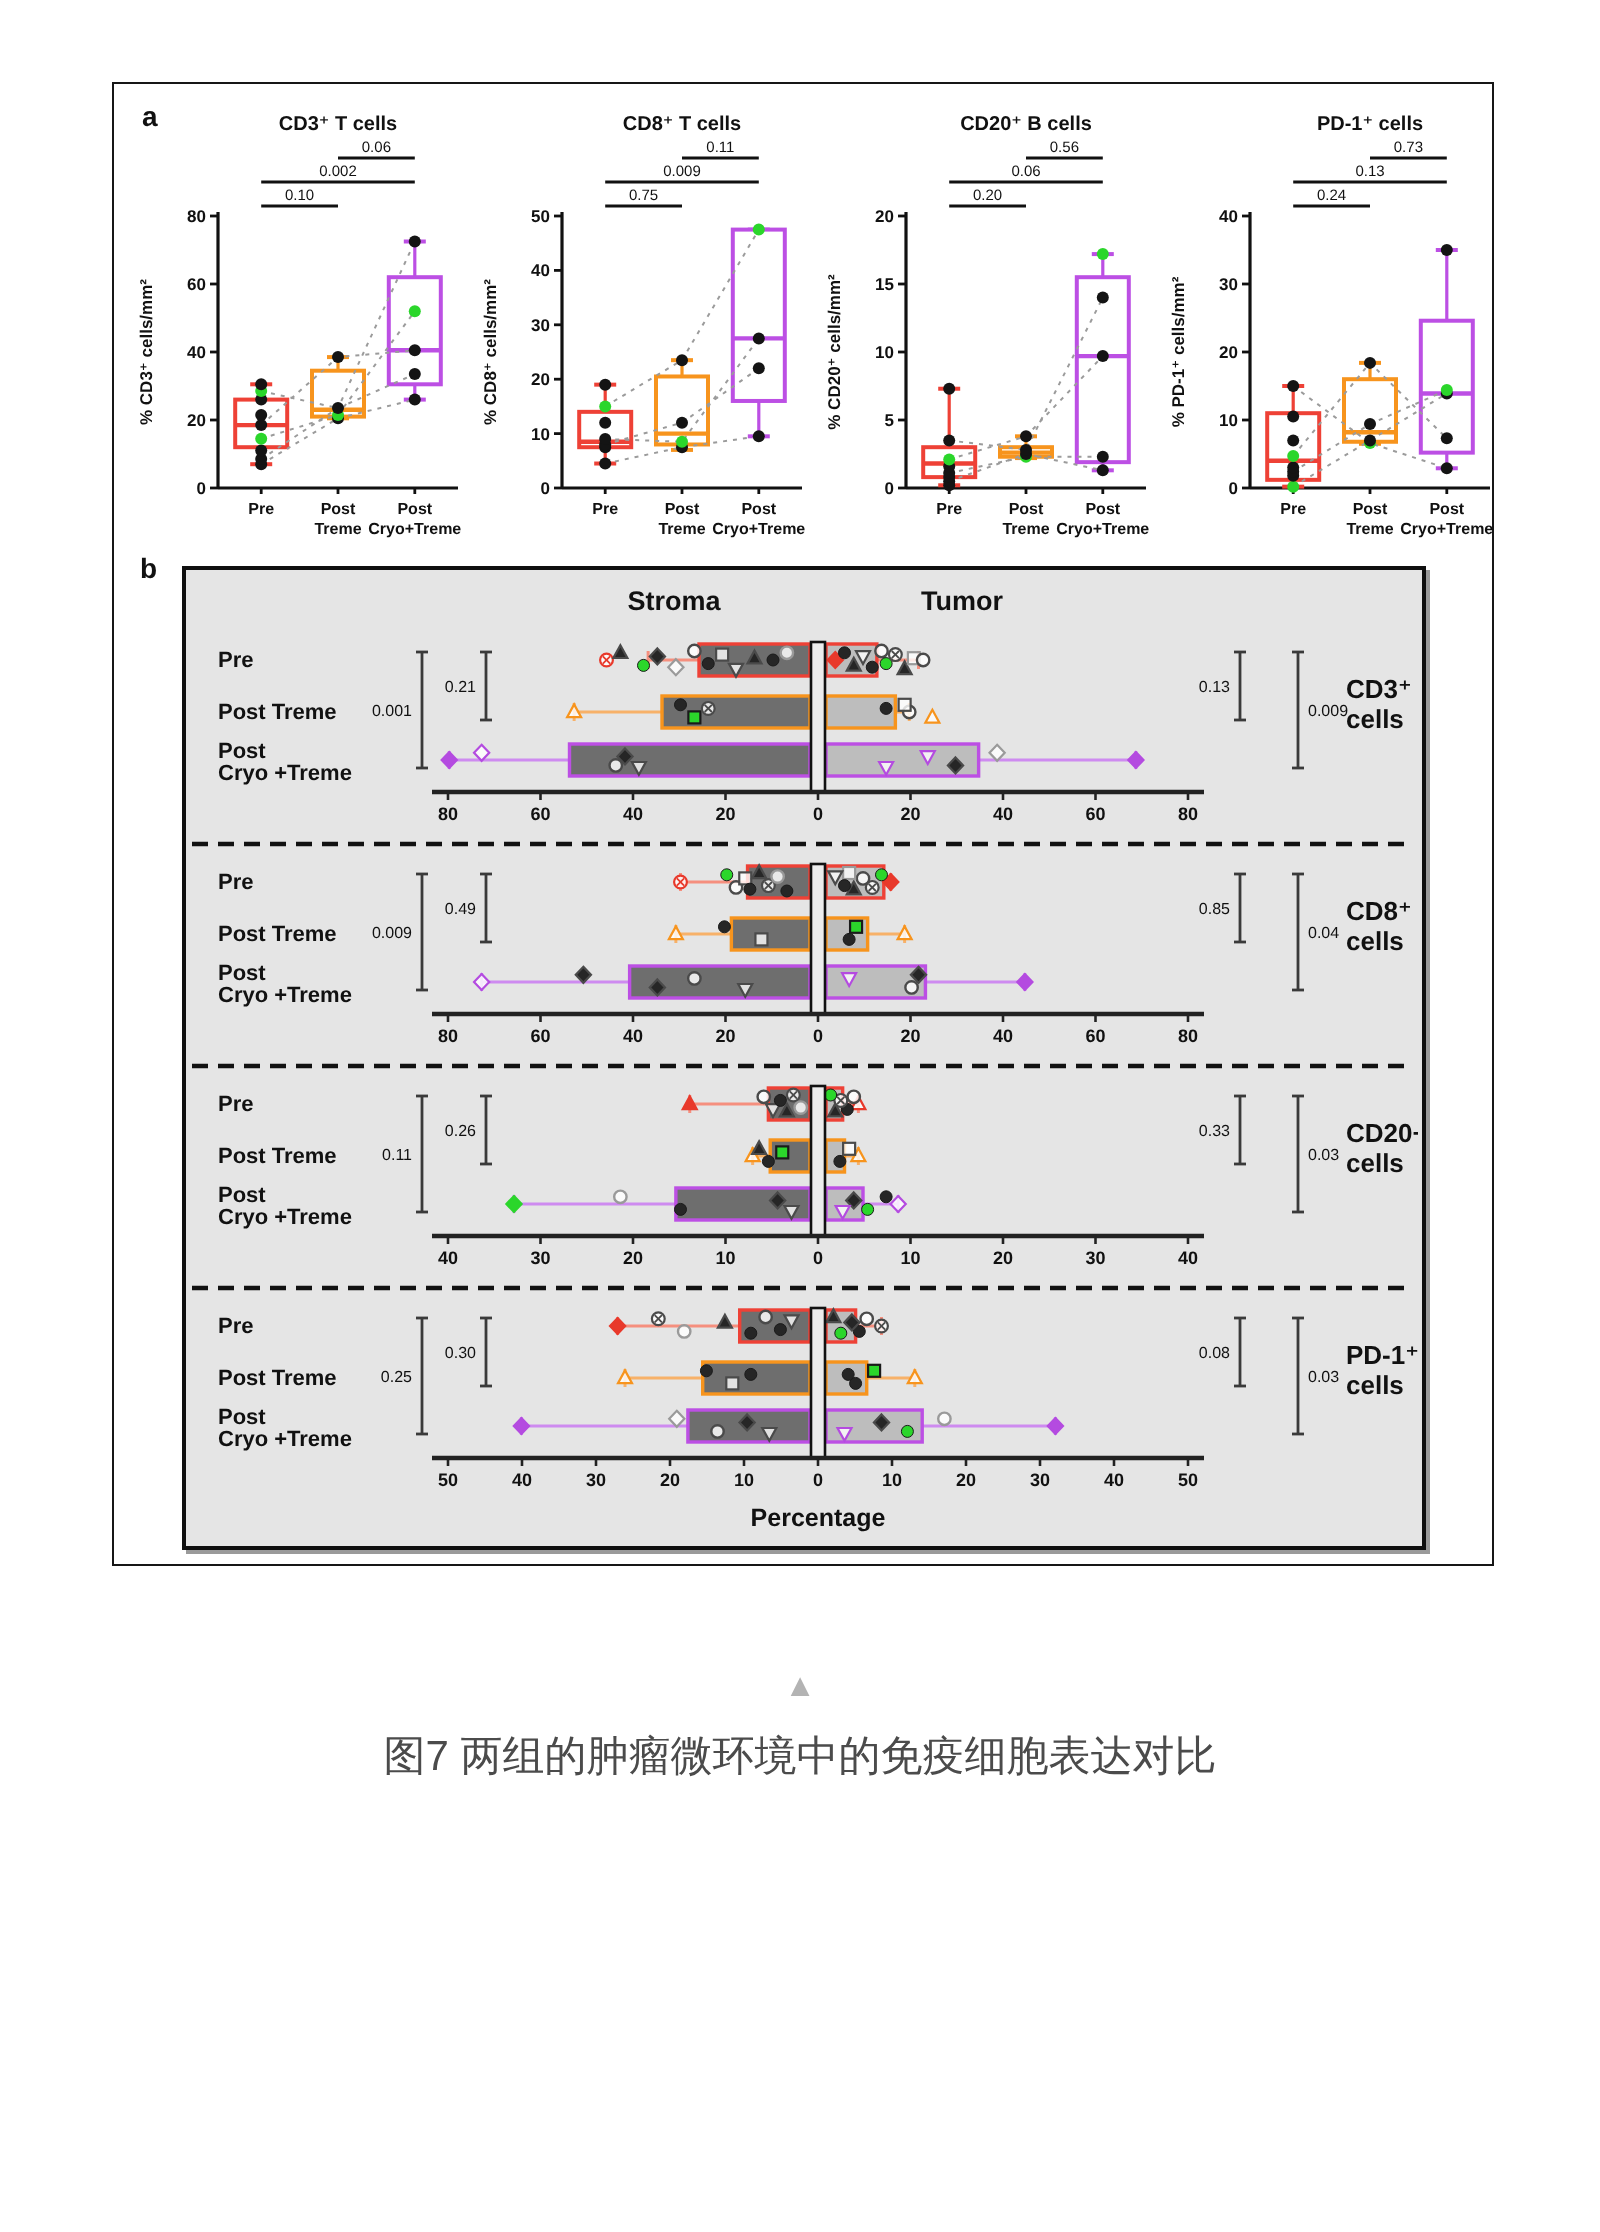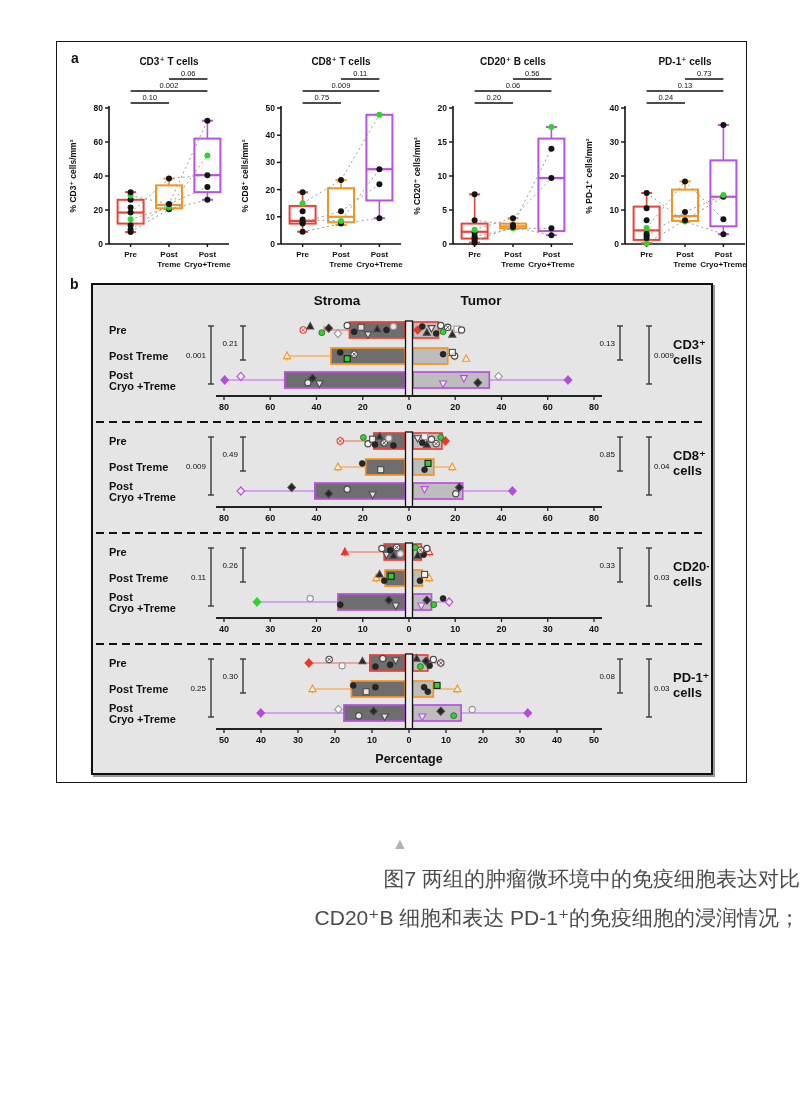--- a/index.html
+++ b/index.html
@@ -9,21 +9,21 @@
           border:1.5px solid #161616;background:#fff;box-sizing:border-box;}
   .panel-label{position:absolute;font-weight:bold;font-size:14px;color:#111;}
   .panel-label.a{left:14px;top:8px;}
   .panel-label.b{left:13px;top:234px;}
   .panel-a-row{position:absolute;left:7px;top:10px;display:flex;}
   .panel-b-box{position:absolute;left:34px;top:241px;width:622px;height:492px;
                border:2.5px solid #0f0f0f;box-sizing:border-box;background:#e5e5e5;
                box-shadow:2px 2px 0 #9a9a9a;}
   .caption-arrow{position:absolute;left:0;top:835px;width:100%;text-align:center;
                  font-size:16px;color:#b3b3b3;}
-  .caption{position:absolute;left:0;top:860px;width:100%;text-align:right;
+  .caption{position:absolute;left:0;top:860px;width:100%;text-align:center;
            font-size:21px;line-height:38.5px;color:#4b4b4b;}
   svg text{font-family:"Liberation Sans","DejaVu Sans",sans-serif;}
 </style>
 </head>
 <body>
 
 <div class="page">
   <div class="figure">
     <div class="panel-label a">a</div>
     <div class="panel-a-row" id="panelA">
@@ -699,15 +699,14 @@
           <line x1="553" y1="432" x2="559" y2="432" stroke="#3a3a3a" stroke-width="1.4"></line>
           <text x="561" y="406" font-size="8" text-anchor="start" font-weight="normal" fill="#111">0.03</text>
           <text x="580" y="397" font-size="13" text-anchor="start" font-weight="bold" fill="#111">PD-1⁺</text>
           <text x="580" y="412" font-size="13" text-anchor="start" font-weight="bold" fill="#111">cells</text>
           <text x="316" y="478" font-size="12.5" text-anchor="middle" font-weight="bold" fill="#111">Percentage</text>
         </svg></div>
   </div>
   <div class="caption-arrow">▲</div>
   <div class="caption">
     <div class="cap-line">图7 两组的肿瘤微环境中的免疫细胞表达对比</div>
-    <div class="cap-line">CD20⁺B 细胞和表达 PD-1⁺的免疫细胞的浸润情况；</div>
   </div>
 </div>
 
 </body></html>

